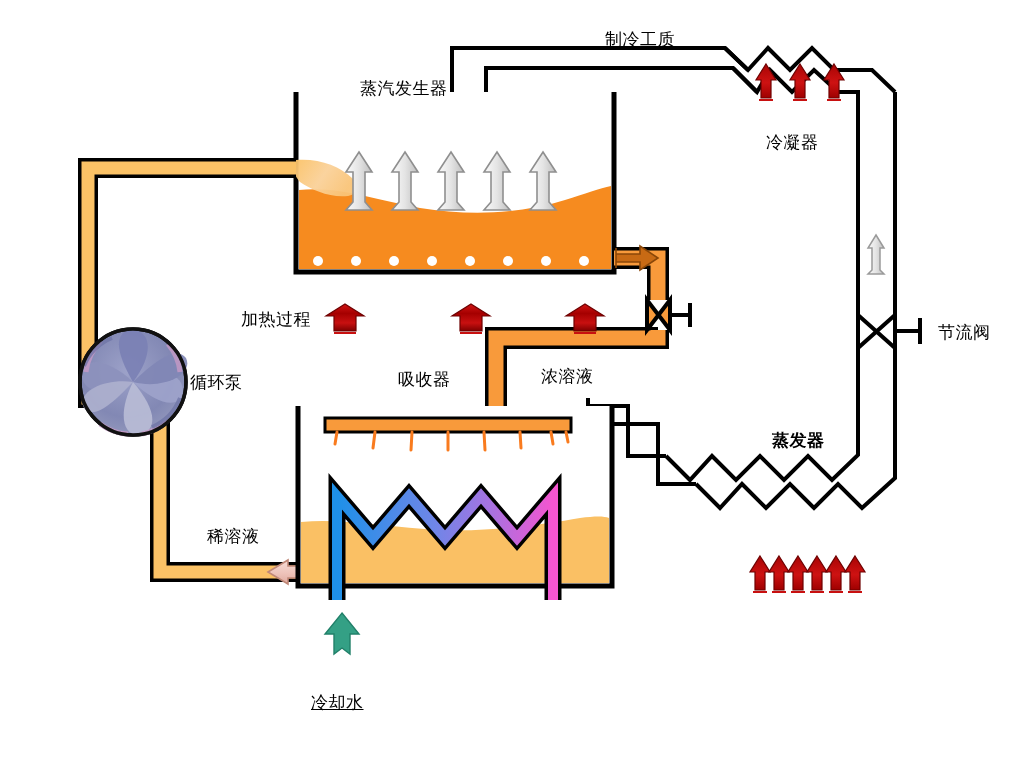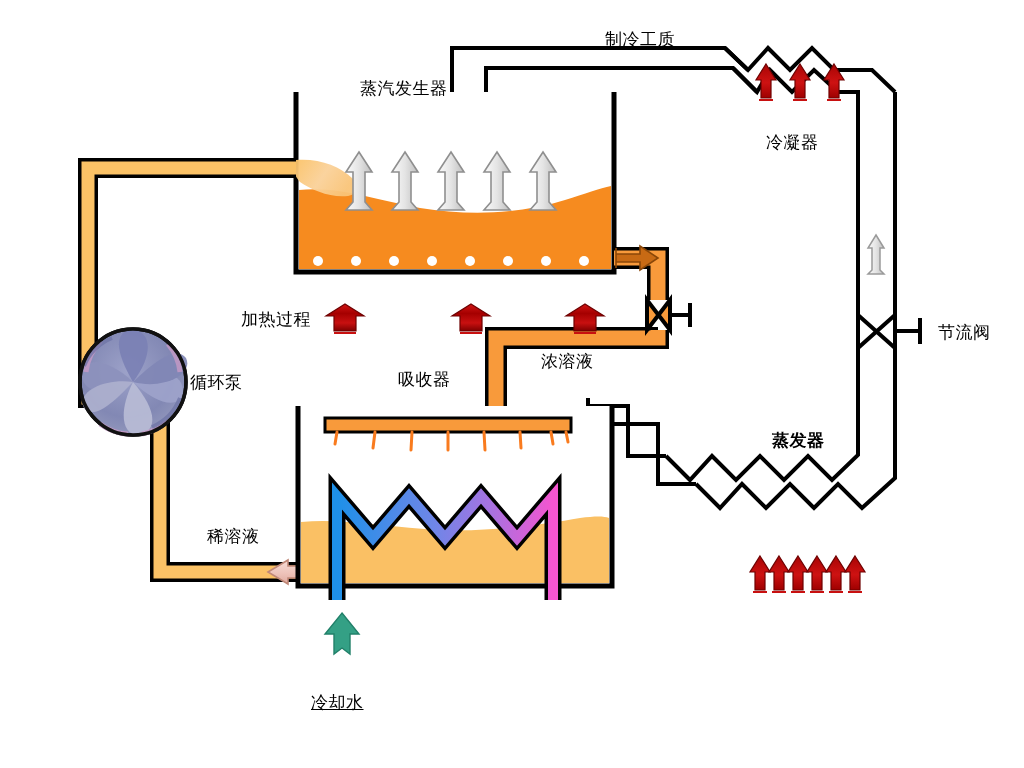--- a/index.html
+++ b/index.html
@@ -282,19 +282,19 @@
     </g>
 
   </svg>
 
   <div class="lbl" style="left:605px; top:31px;">制冷工质</div>
   <div class="lbl" style="left:335px; top:80px;margin-left:25px;">蒸汽发生器</div>
   <div class="lbl" style="left:766px; top:126px;margin-top:8px;">冷凝器</div>
   <div class="lbl" style="left:938px; top:324px;">节流阀</div>
   <div class="lbl" style="left:241px; top:311px;">加热过程</div>
   <div class="lbl" style="left:190px; top:374px;">循环泵</div>
-  <div class="lbl" style="left:541px; top:353px;">浓溶液</div>
+  <div class="lbl" style="left:541px; top:368px;">浓溶液</div>
   <div class="lbl" style="left:363px; top:371px;margin-left:35px;">吸收器</div>
   <div class="lbl" style="left:772px; top:432px;font-weight:bold;">蒸发器</div>
   <div class="lbl" style="left:207px; top:528px;font-family:Liberation Serif, serif;">稀溶液</div>
   <div class="lbl" style="left:311px; top:694px;text-decoration:underline;">冷却水</div>
 
 </div>
 
 </body></html>

